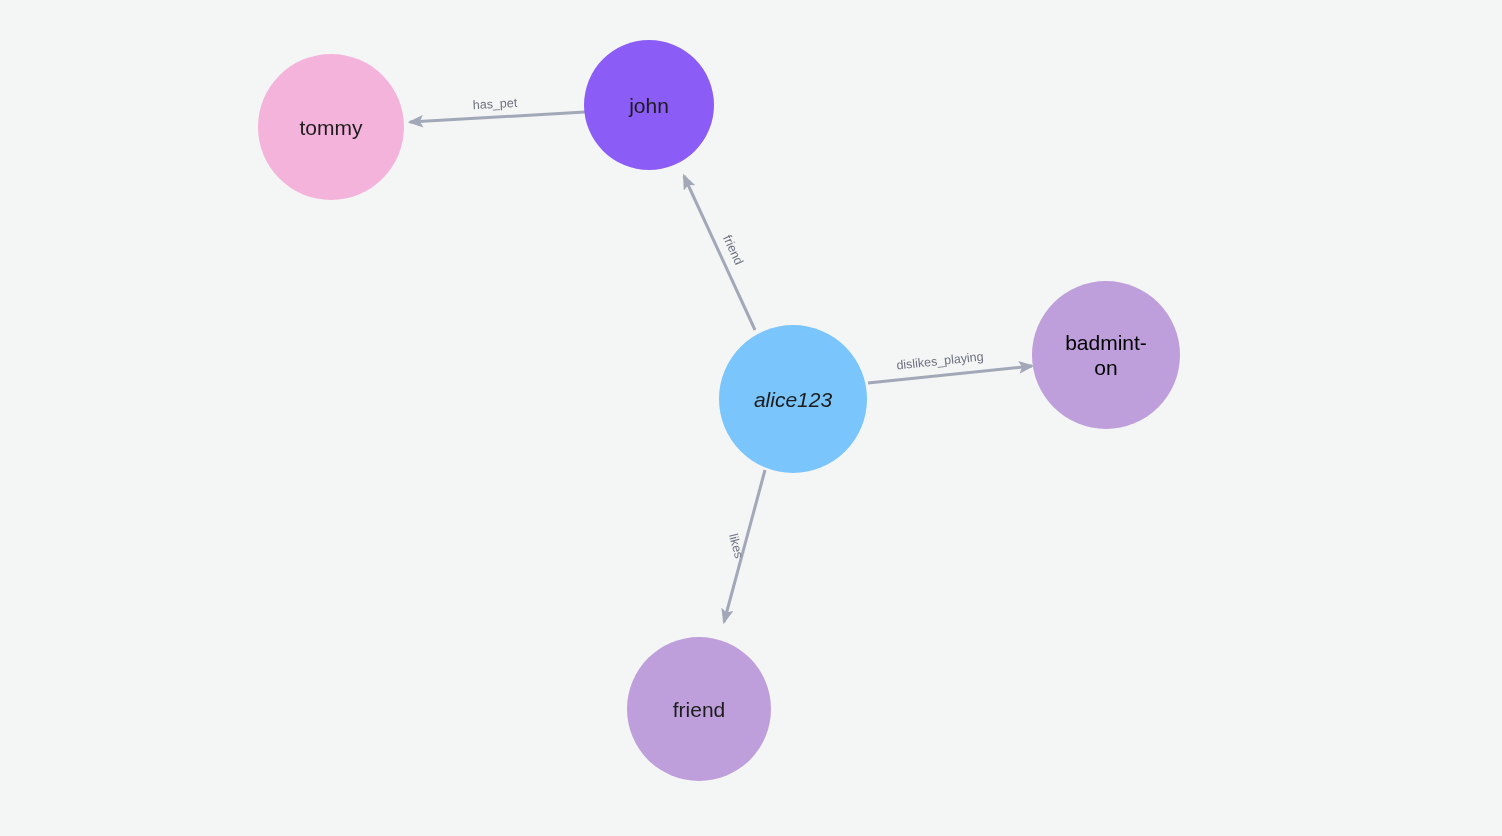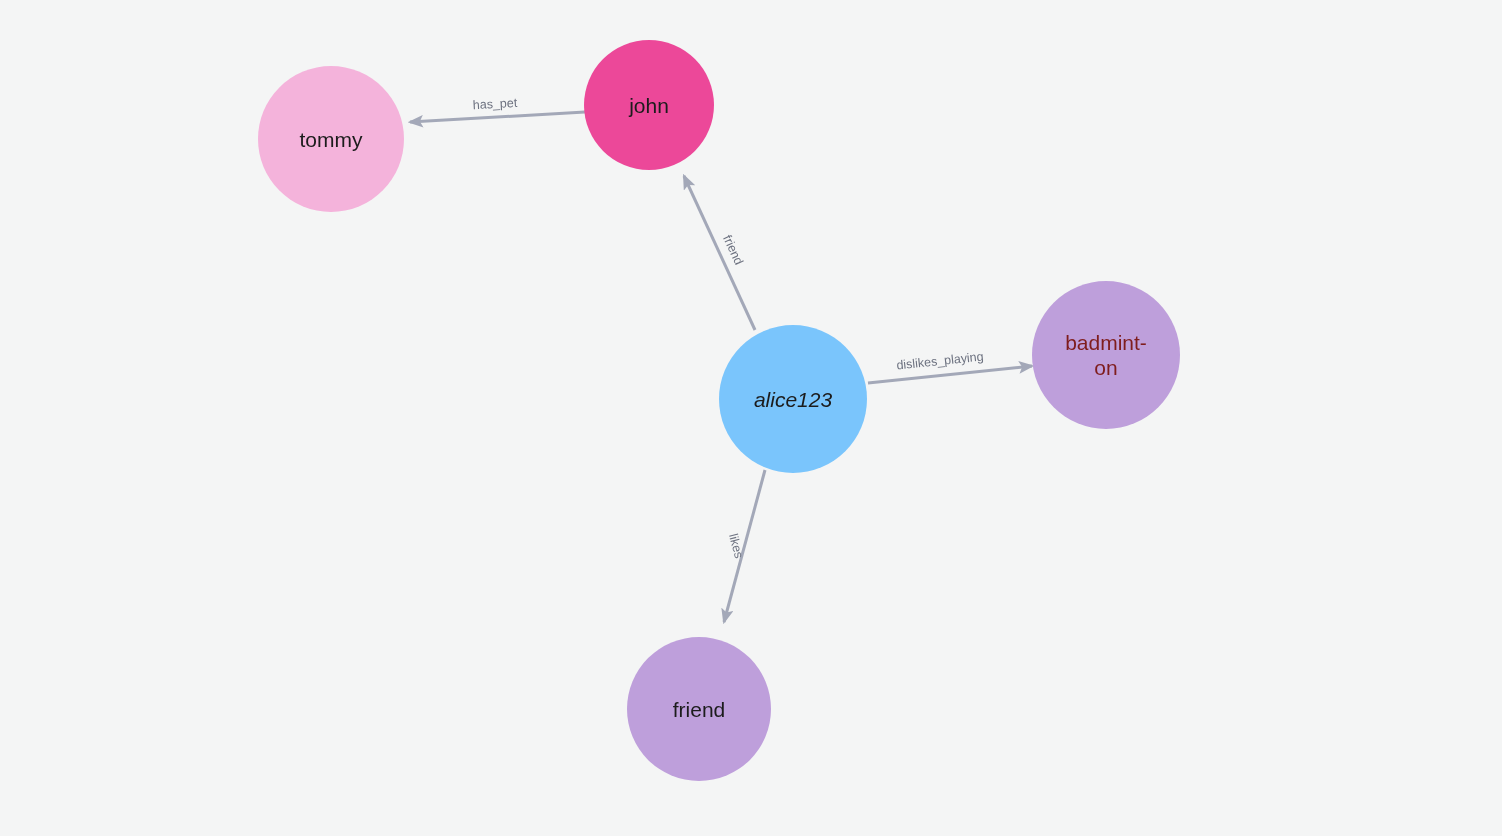--- a/index.html
+++ b/index.html
@@ -77,31 +77,31 @@
       </g>
   </svg>
 
   <div id="edge-labels">
       <div class="edge-label" style="color: rgb(109, 114, 128); left: 495px; top: 104px; transform: translate(-50%, -50%) rotate(-3deg);">has_pet</div>
       <div class="edge-label" style="color: rgb(109, 114, 128); left: 733px; top: 250px; transform: translate(-50%, -50%) rotate(65deg);">friend</div>
       <div class="edge-label" style="color: rgb(109, 114, 128); left: 940px; top: 361px; transform: translate(-50%, -50%) rotate(-6deg);">dislikes_playing</div>
       <div class="edge-label" style="color: rgb(109, 114, 128); left: 736px; top: 546px; transform: translate(-50%, -50%) rotate(75deg);">likes</div>
     </div>
   <div id="node-group">
-      <div class="graph-node" style="left: 258px; top: 66px; width: 146px; height: 146px; background: rgb(244, 179, 219);">
+      <div class="graph-node" style="left: 258px; top: 54px; width: 146px; height: 146px; background: rgb(244, 179, 219);">
         <span class="graph-node-label" style="color: rgb(28, 28, 28);">tommy</span>
       </div>
-      <div class="graph-node" style="left: 584px; top: 40px; width: 130px; height: 130px; background: #ec4899;">
+      <div class="graph-node" style="left: 584px; top: 40px; width: 130px; height: 130px; background: #8b5cf6;">
         <span class="graph-node-label" style="color: rgb(28, 28, 28);">john</span>
       </div>
       <div class="graph-node" style="left: 719px; top: 325px; width: 148px; height: 148px; background: rgb(122, 197, 252); font-style: italic;">
         <span class="graph-node-label" style="color: rgb(28, 28, 28);">alice123</span>
       </div>
       <div class="graph-node" style="left: 1032px; top: 281px; width: 148px; height: 148px; background: rgb(190, 159, 219);">
-        <span class="graph-node-label" style="color: #7f1d1d;">badmint-
+        <span class="graph-node-label" style="color: #000000;">badmint-
 on</span>
       </div>
       <div class="graph-node" style="left: 627px; top: 637px; width: 144px; height: 144px; background: rgb(190, 159, 219);">
         <span class="graph-node-label" style="color: rgb(28, 28, 28);">friend</span>
       </div>
     </div>
 
 </div>
 
 </body></html>

